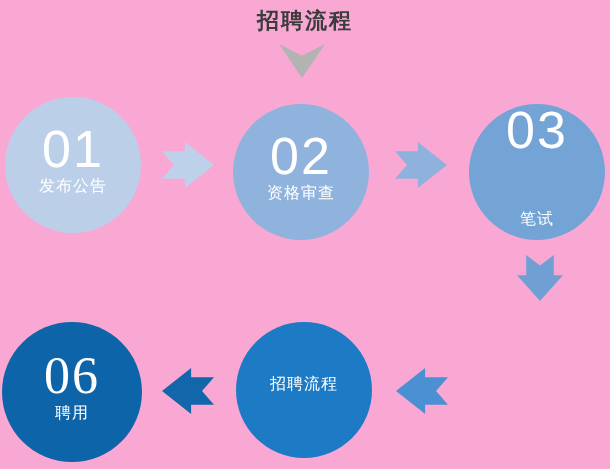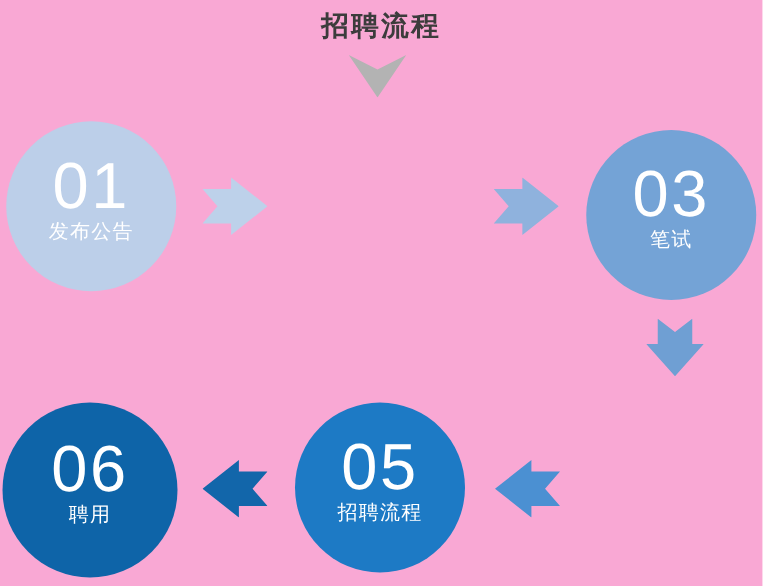--- a/index.html
+++ b/index.html
@@ -58,33 +58,36 @@
 
   <svg class="title-chevron" viewBox="0 0 100 76" preserveAspectRatio="none">
     <polygon points="0,0 50,26 100,0 50,76" fill="#b3b3b3"></polygon>
   </svg>
 
   <div class="circle c1" style="background: rgb(188, 207, 233);">
     <div class="num">01</div>
     <div class="label">发布公告</div>
   </div>
 
+  <div class="circle c2" style="background: rgb(144, 179, 222);">
+    <div class="num">02</div>
+    <div class="label">资格审查</div>
+  </div>
 
-  <div class="circle c3" style="background: rgb(116, 163, 214);">
+  <div class="circle c3" style="background: rgb(116, 163, 214); justify-content: space-between;">
     <div class="num">03</div>
     <div class="label">笔试</div>
   </div>
 
 
   <div class="circle c5" style="background: rgb(29, 122, 197);">
-    <div class="num">05</div>
     <div class="label">招聘流程</div>
   </div>
 
-  <div class="circle c6" style="background: rgb(14, 100, 168);">
+  <div class="circle c6" style="background: rgb(14, 100, 168); font-family: Liberation Serif, serif;">
     <div class="num">06</div>
     <div class="label">聘用</div>
   </div>
 
   <svg class="arrow a1" viewBox="0 0 100 100" preserveAspectRatio="none">
     <polygon points="0,20 44,20 44,0 100,50 44,100 44,80 0,80 23,50" fill="#bdd1ea"></polygon>
   </svg>
 
   <svg class="arrow a2" viewBox="0 0 100 100" preserveAspectRatio="none">
     <polygon points="0,20 44,20 44,0 100,50 44,100 44,80 0,80 23,50" fill="#8fb2dd"></polygon>

